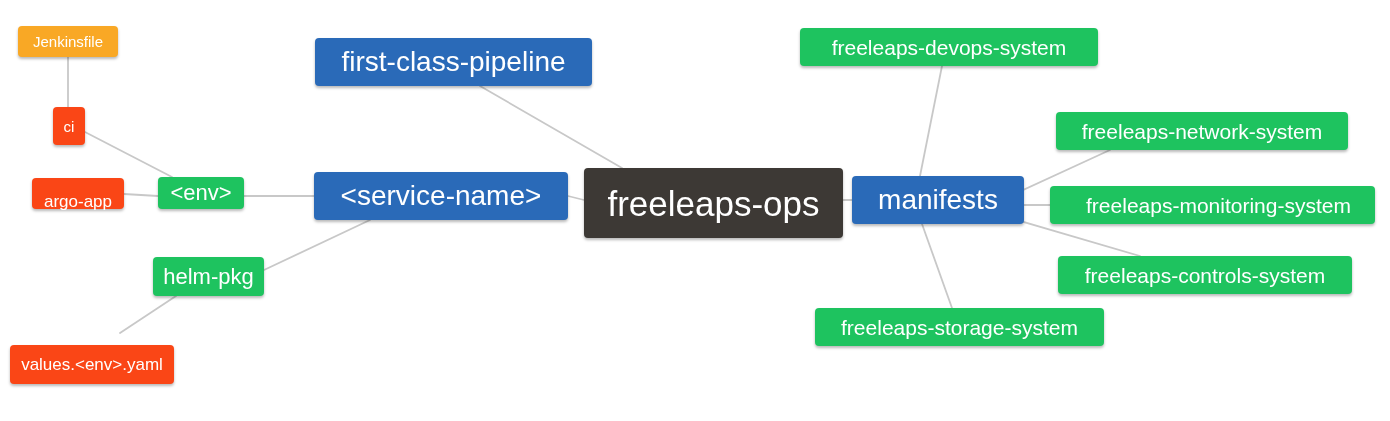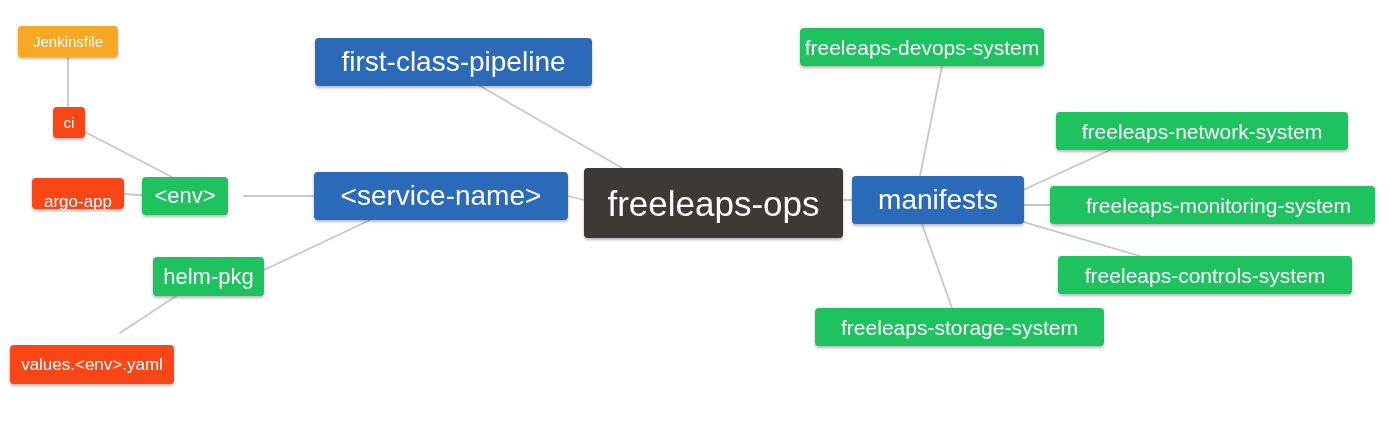--- a/index.html
+++ b/index.html
@@ -77,39 +77,39 @@
       </div>
       <div class="node c-blue" style="left: 314px; top: 172px; width: 254px; height: 48px; background: rgb(42, 106, 184);">
         <span class="node-label" style="font-size: 28px;">&lt;service-name&gt;</span>
       </div>
       <div class="node c-blue" style="left: 315px; top: 38px; width: 277px; height: 48px; background: rgb(42, 106, 184); justify-content: center;">
         <span class="node-label" style="font-size: 28px;">first-class-pipeline</span>
       </div>
       <div class="node c-blue" style="left: 852px; top: 176px; width: 172px; height: 48px; background: rgb(42, 106, 184);">
         <span class="node-label" style="font-size: 28px;">manifests</span>
       </div>
-      <div class="node c-green" style="left: 142px; top: 177px; width: 86px; height: 38px; background: rgb(30, 195, 95); text-align: center;">
+      <div class="node c-green" style="left: 158px; top: 177px; width: 86px; height: 32px; background: rgb(30, 195, 95); text-align: center;">
         <span class="node-label" style="font-size: 22px;">&lt;env&gt;</span>
       </div>
       <div class="node c-green" style="left: 153px; top: 257px; width: 111px; height: 39px; background: rgb(30, 195, 95);">
         <span class="node-label" style="font-size: 22px;">helm-pkg</span>
       </div>
-      <div class="node c-red" style="left: 53px; top: 107px; width: 32px; height: 31px; background: rgb(250, 70, 22);">
+      <div class="node c-red" style="left: 53px; top: 107px; width: 32px; height: 38px; background: rgb(250, 70, 22);">
         <span class="node-label" style="font-size: 15px;">ci</span>
       </div>
       <div class="node c-red" style="left: 32px; top: 178px; width: 92px; height: 31px; background: rgb(250, 70, 22);">
         <span class="node-label" style="font-size: 17px; margin-top: 16px;">argo-app</span>
       </div>
       <div class="node c-red" style="left: 10px; top: 333px; width: 164px; height: 39px; background: rgb(250, 70, 22); margin-top: 12px;">
         <span class="node-label" style="font-size: 17px;">values.&lt;env&gt;.yaml</span>
       </div>
       <div class="node c-orange" style="left: 18px; top: 26px; width: 100px; height: 31px; background: rgb(249, 168, 37);">
         <span class="node-label" style="font-size: 15px;">Jenkinsfile</span>
       </div>
-      <div class="node c-green" style="left: 800px; top: 28px; width: 244px; height: 38px; background: rgb(30, 195, 95); justify-content: center;">
+      <div class="node c-green" style="left: 800px; top: 28px; width: 298px; height: 38px; background: rgb(30, 195, 95); justify-content: center;">
         <span class="node-label" style="font-size: 21px;">freeleaps-devops-system</span>
       </div>
       <div class="node c-green" style="left: 1056px; top: 112px; width: 292px; height: 38px; background: rgb(30, 195, 95);">
         <span class="node-label" style="font-size: 21px;">freeleaps-network-system</span>
       </div>
       <div class="node c-green" style="left: 1050px; top: 186px; width: 325px; height: 38px; background: rgb(30, 195, 95); padding-left: 12px;">
         <span class="node-label" style="font-size: 21px;">freeleaps-monitoring-system</span>
       </div>
       <div class="node c-green" style="left: 1058px; top: 256px; width: 294px; height: 38px; background: rgb(30, 195, 95);">
         <span class="node-label" style="font-size: 21px;">freeleaps-controls-system</span>

